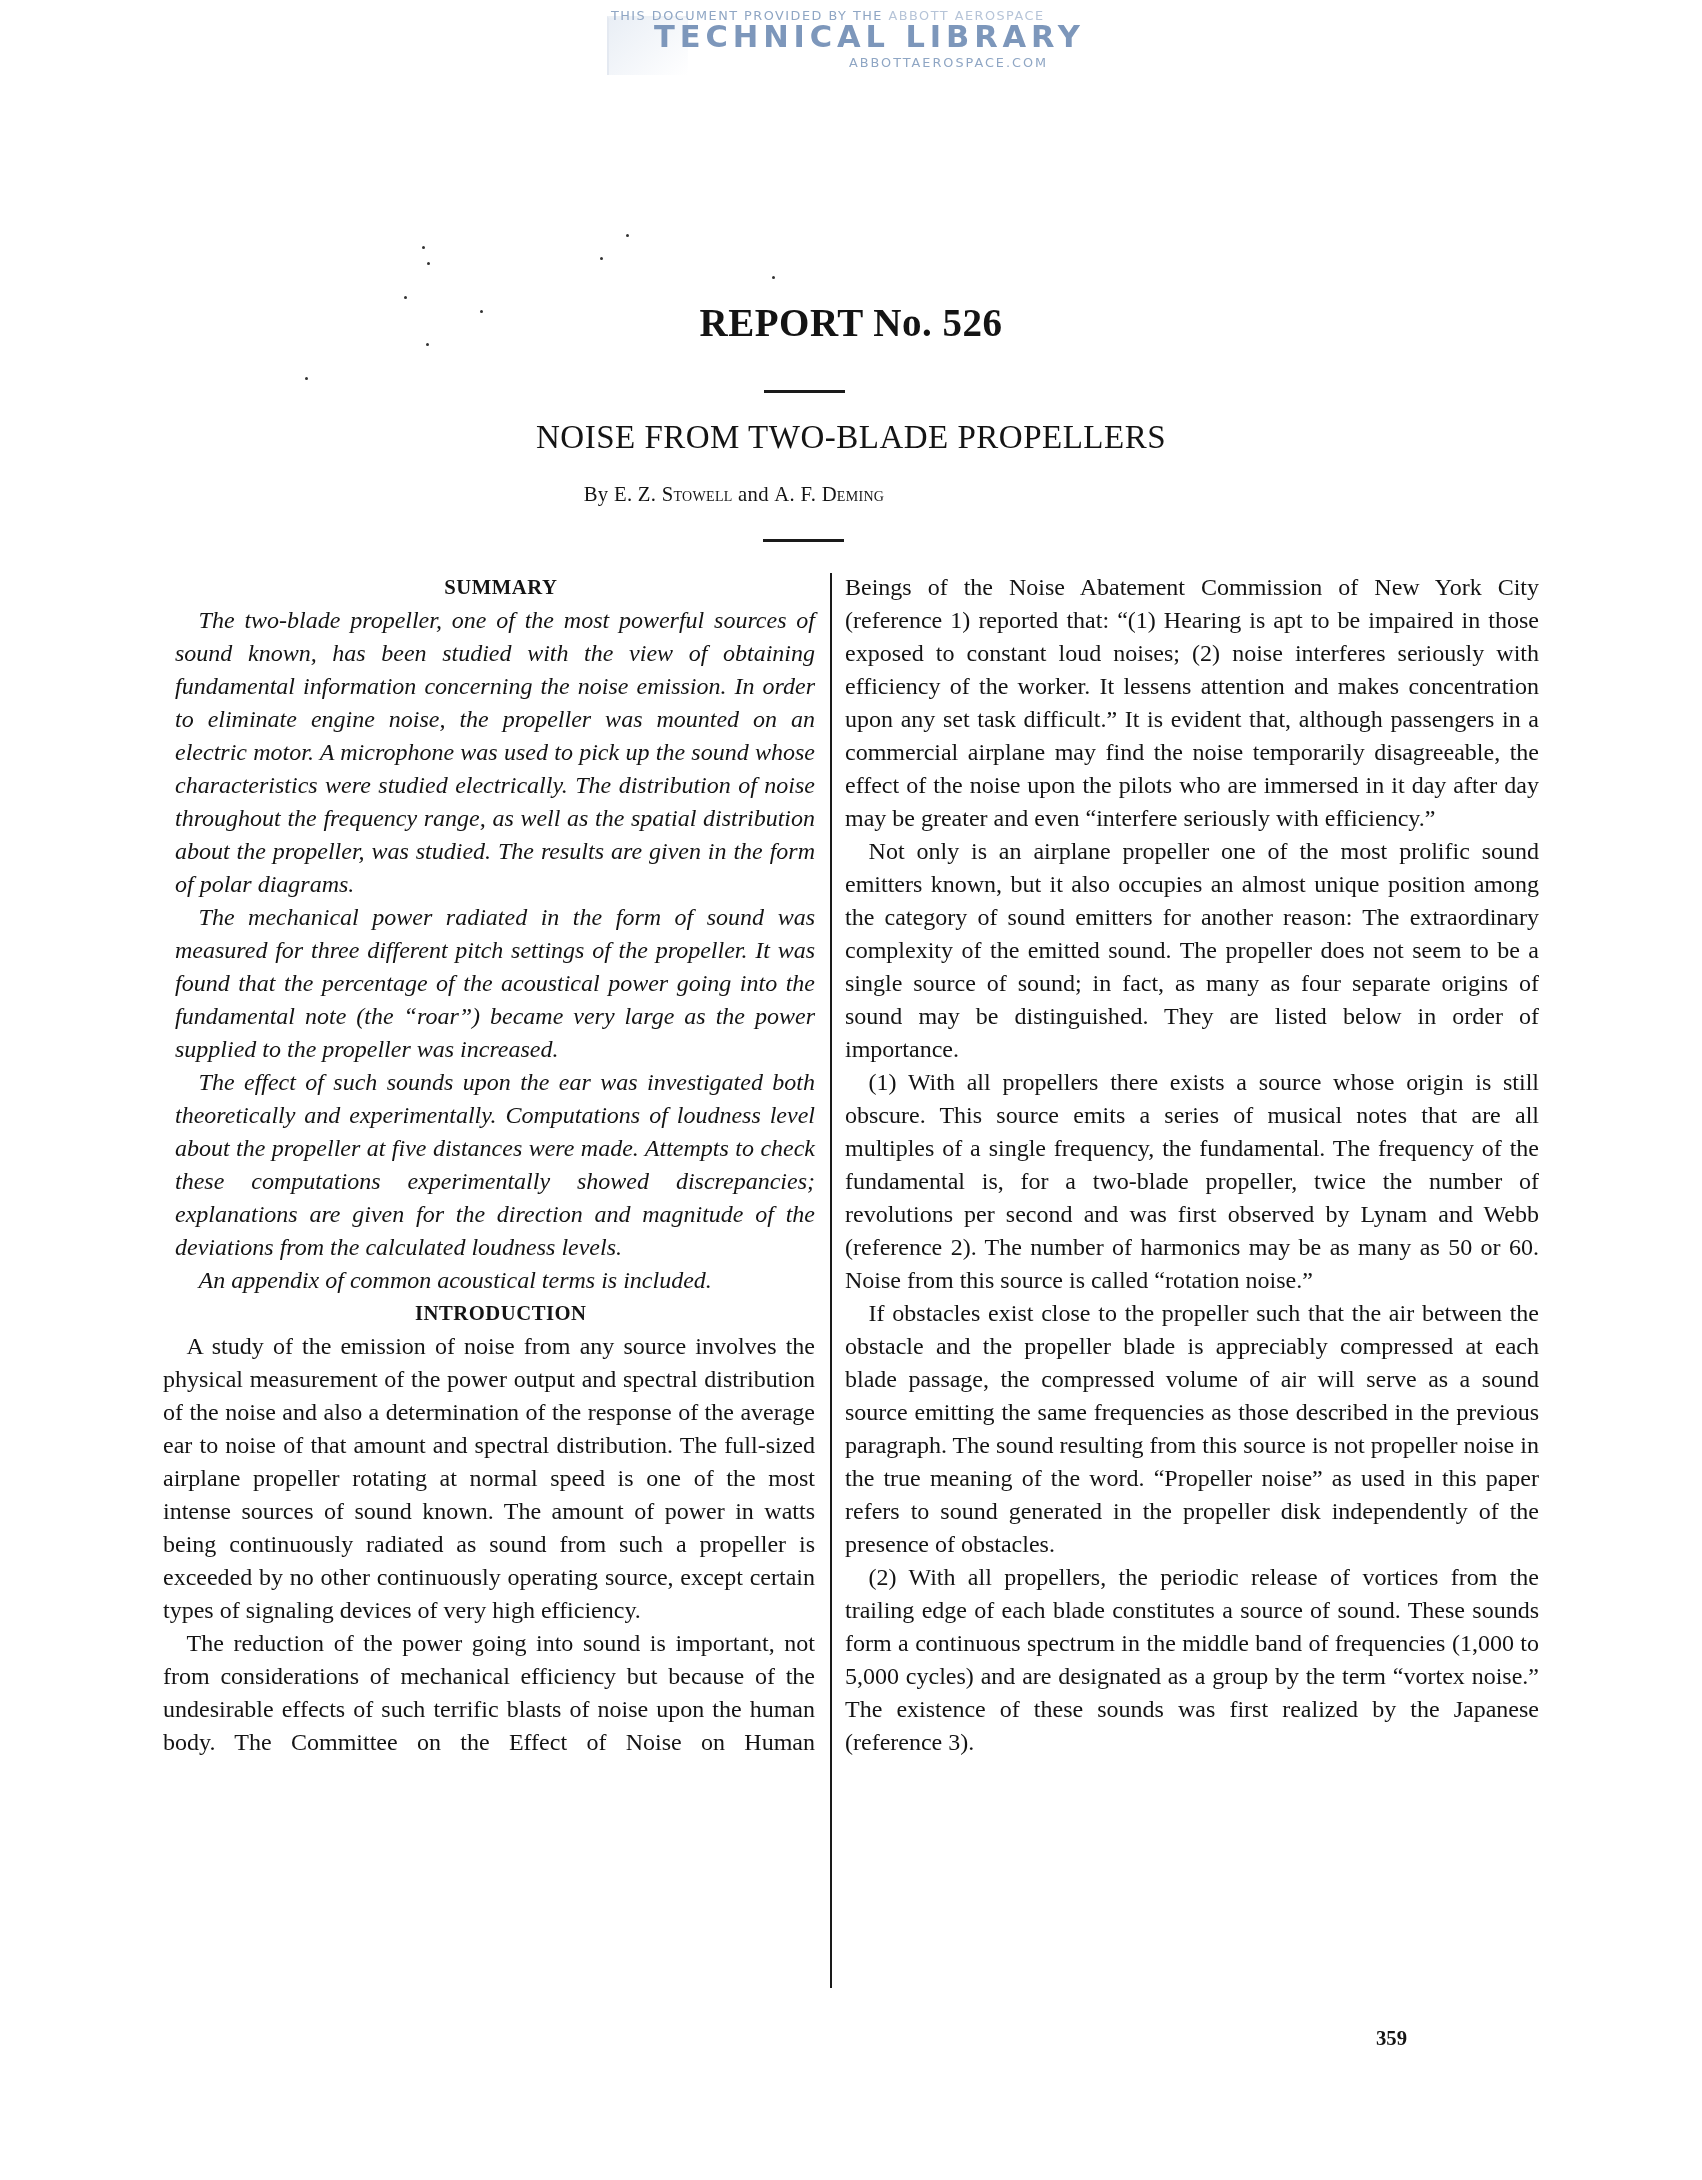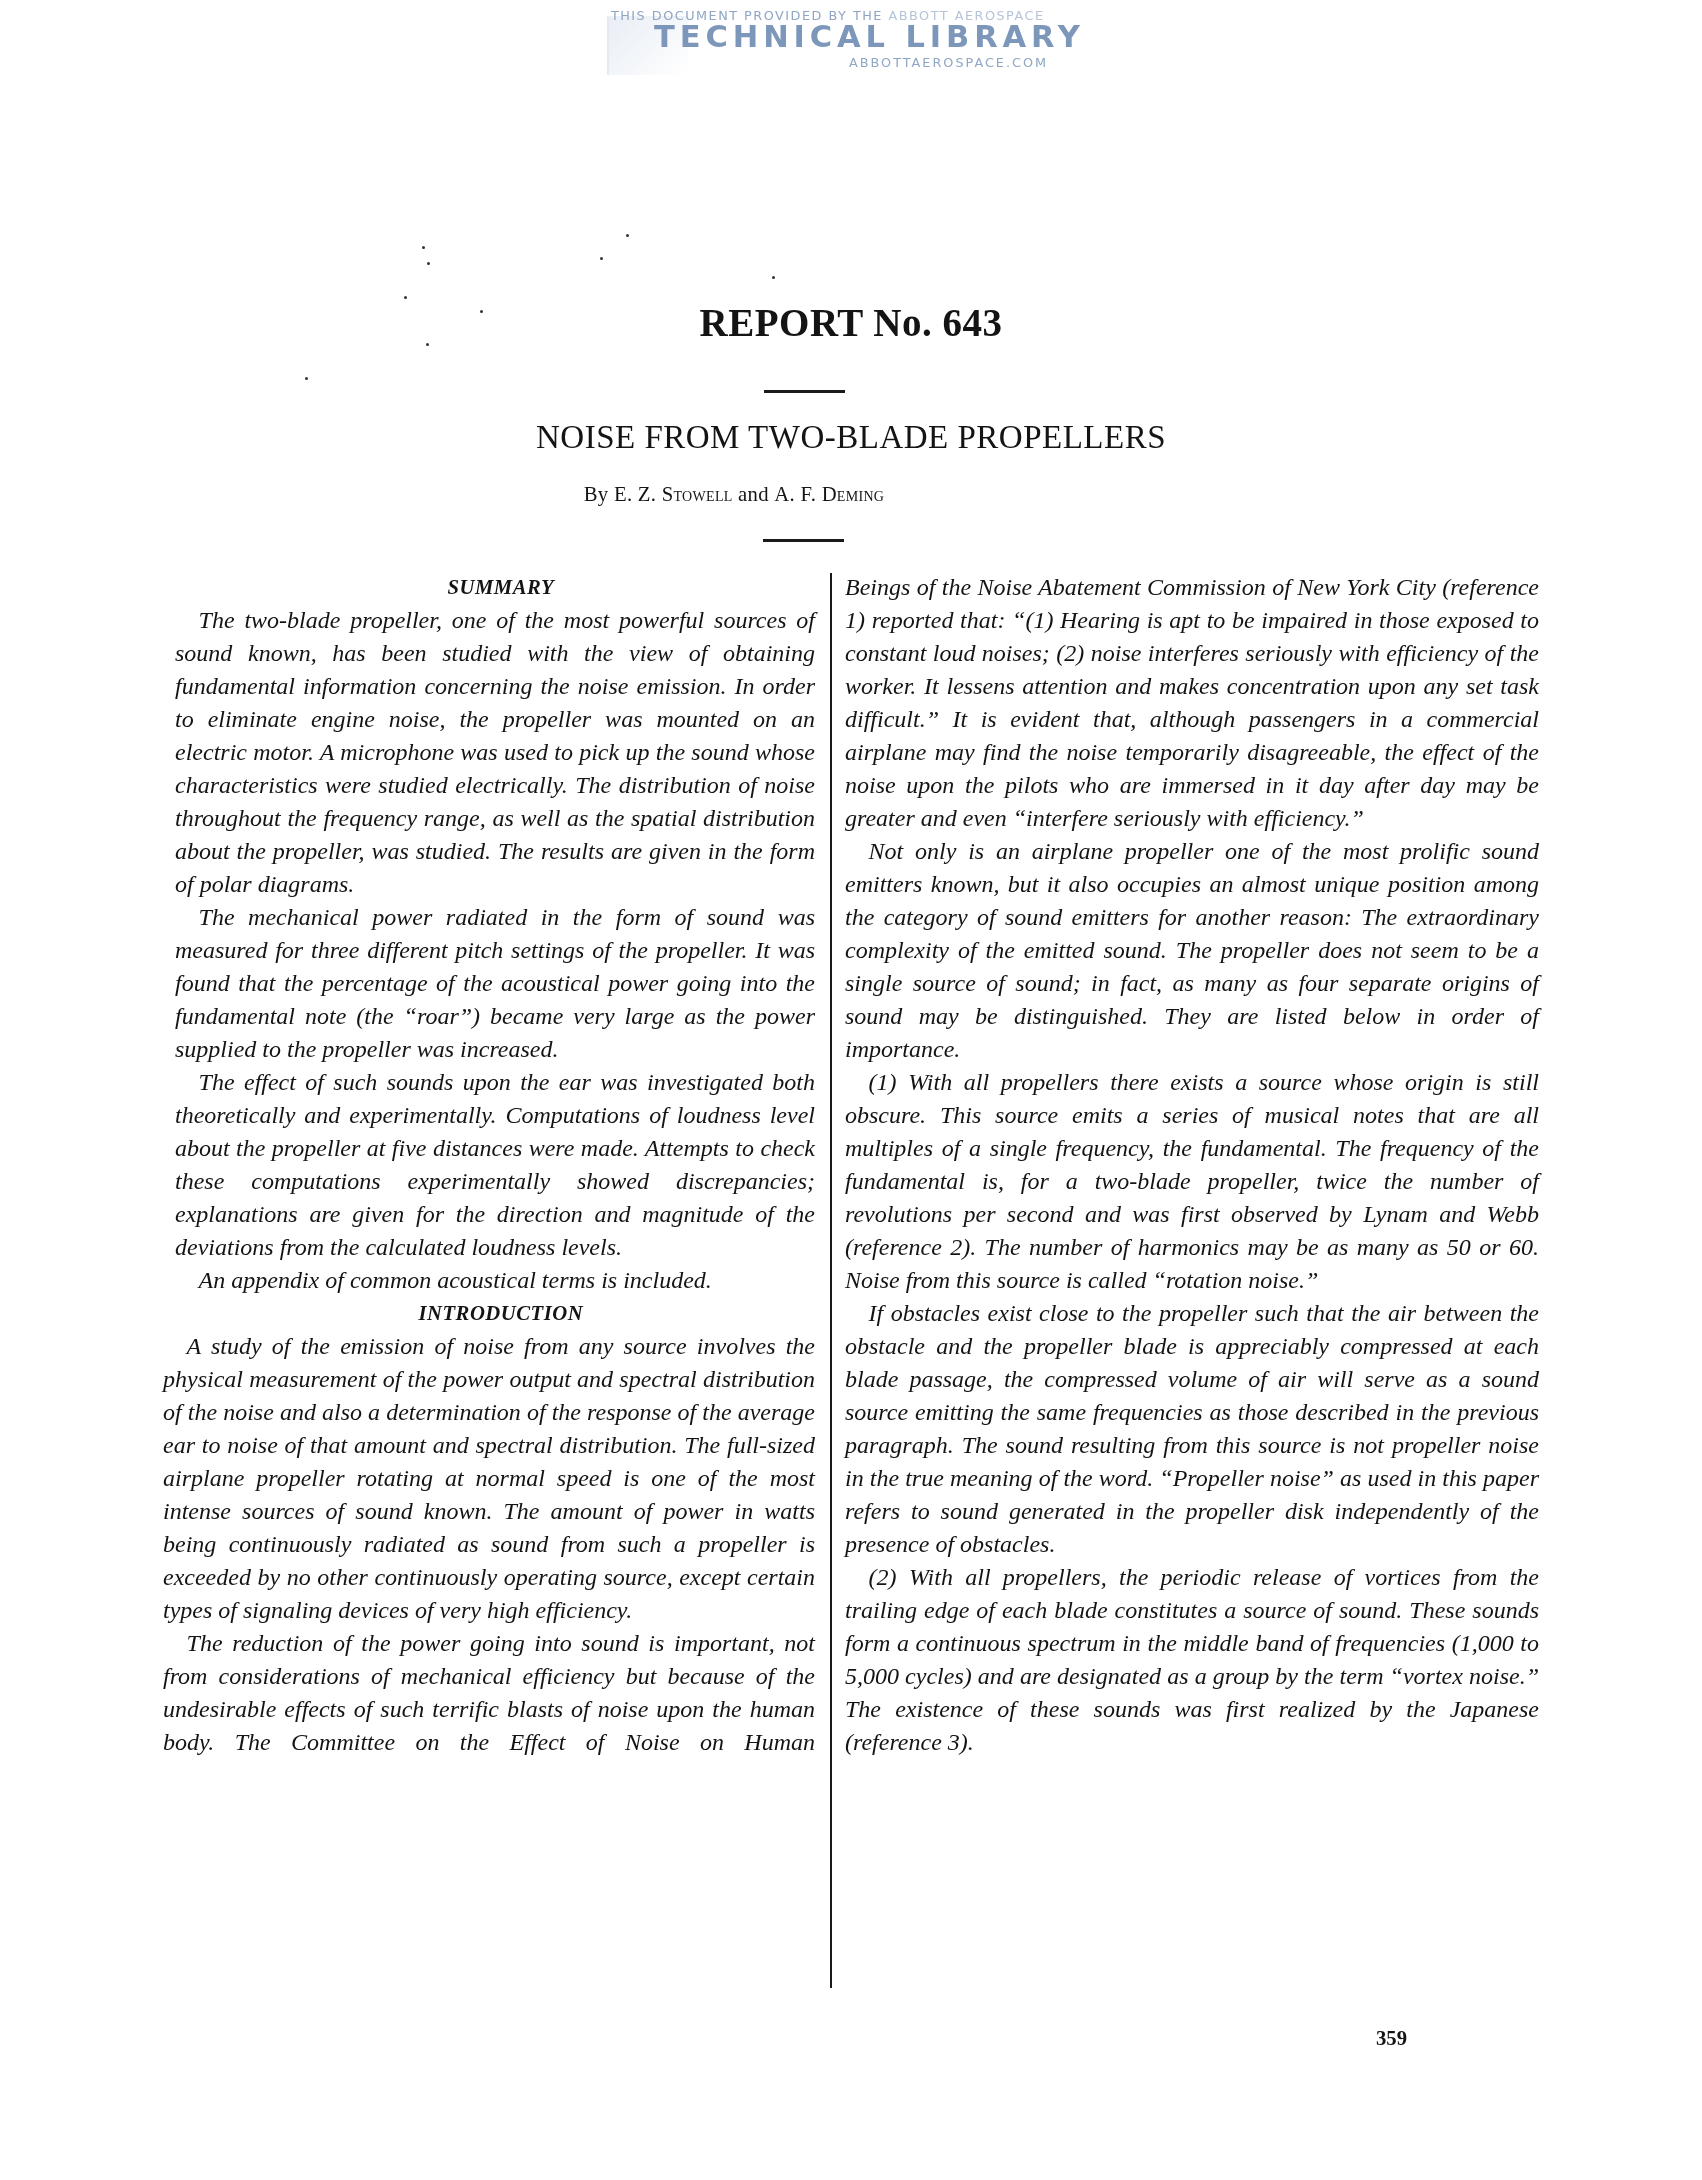--- a/index.html
+++ b/index.html
@@ -37,21 +37,21 @@
     position: absolute; left: 0; width: 1702px; top: 419px; text-align: center;
     font-size: 33px; font-weight: normal; letter-spacing: 0.5px;
   }
   .byline {
     position: absolute; left: 0; width: 1468px; top: 483px; text-align: center;
     font-size: 20.7px; letter-spacing: 0.3px;
   }
   .byline .sc { font-variant: small-caps; }
 
   .col { position: absolute; font-size: 24px; line-height: 33px; text-align: justify; }
-  .col p { margin: 0; text-indent: 23.6px; font-style: italic; }
+  .col p { margin: 0; text-indent: 23.6px; }
   .col-left { left: 163px; top: 571px; width: 652px; }
   .col-right { left: 845px; top: 571px; width: 694px; }
   .col-left .it p { font-style: italic; margin-left: 12px; }
   .section-head {
     text-align: center; font-weight: bold; font-size: 20.7px; letter-spacing: 0.5px;
     margin: 0; text-indent: 0; height: 33px; line-height: 33px;
   }
   .summary-head { margin-bottom: 14.8px; }
   .intro-head { margin-top: 21.7px; margin-bottom: 15.8px; }
   .divider { position: absolute; left: 830px; top: 573px; width: 2px; height: 1415px; background: #1a1a1a; }
@@ -76,21 +76,21 @@
 <div class="speck" style="left:422px;top:246px;"></div>
 <div class="speck" style="left:427px;top:262px;"></div>
 <div class="speck" style="left:404px;top:296px;"></div>
 <div class="speck" style="left:480px;top:310px;"></div>
 <div class="speck" style="left:426px;top:343px;"></div>
 <div class="speck" style="left:305px;top:377px;"></div>
 <div class="speck" style="left:600px;top:257px;"></div>
 <div class="speck" style="left:626px;top:234px;"></div>
 <div class="speck" style="left:772px;top:276px;"></div>
 
-<div class="report-no">REPORT No. 643</div>
+<div class="report-no">REPORT No. 526</div>
 <div class="rule" style="left:764px;top:390px;width:81px;"></div>
 <div class="title">NOISE FROM TWO-BLADE PROPELLERS</div>
 <div class="byline">
   <span>By</span>
   <span class="sc">E. Z. Stowell</span>
   <span>and</span>
   <span class="sc">A. F. Deming</span>
 </div>
 <div class="rule" style="left:763px;top:539px;width:81px;"></div>
 

